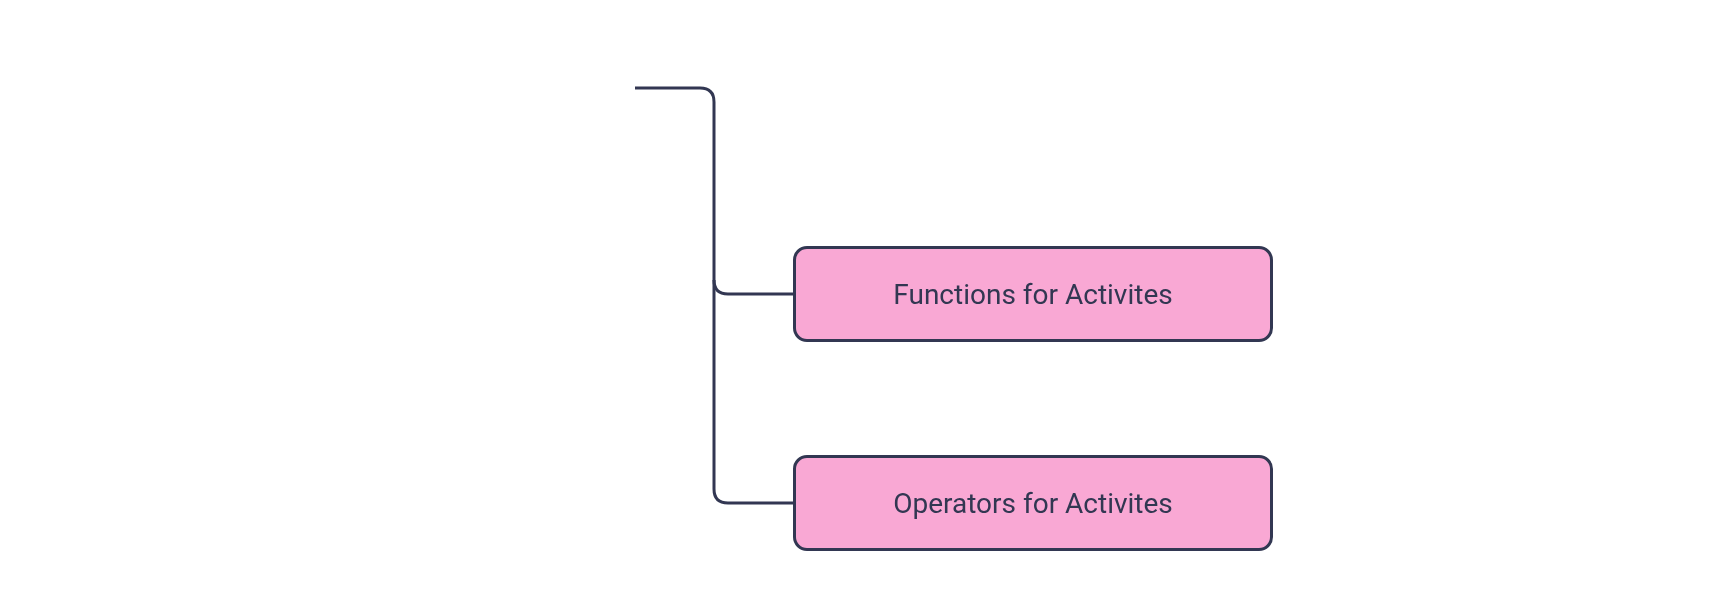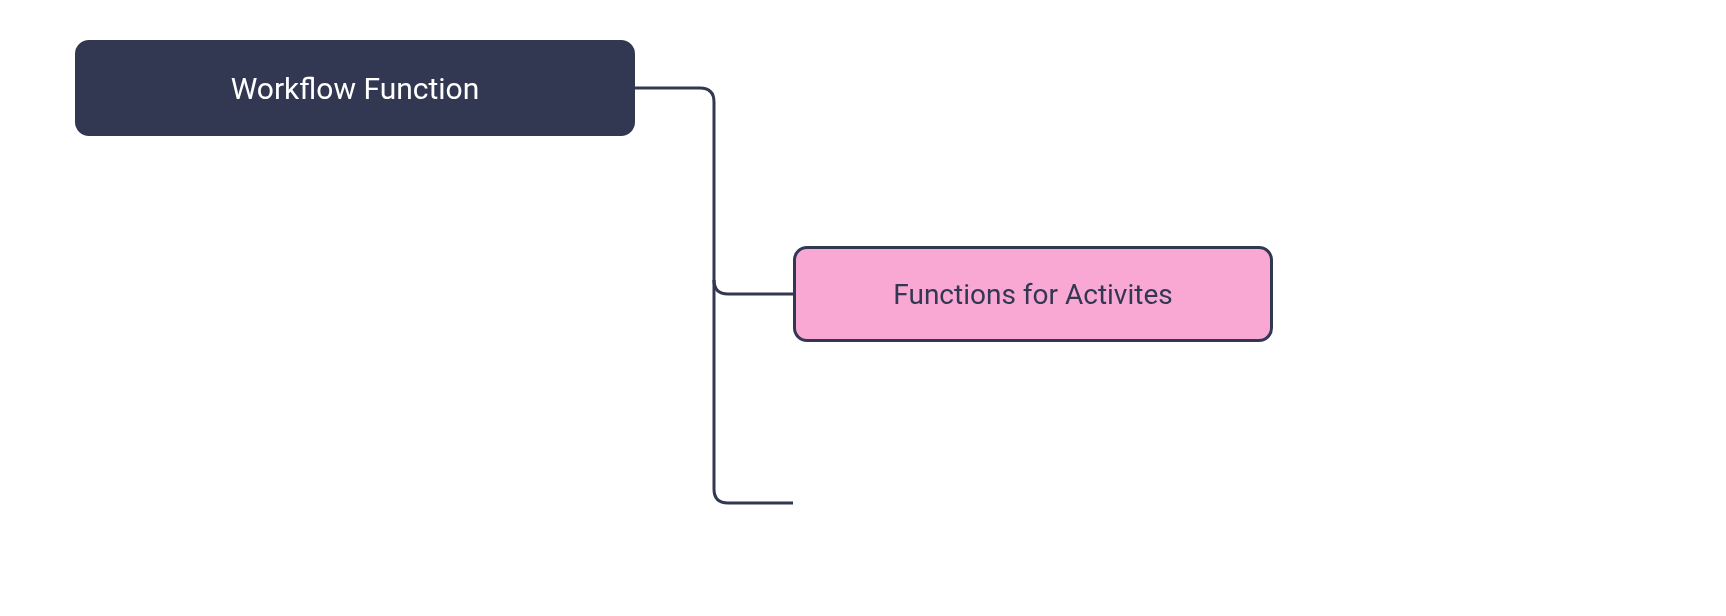--- a/index.html
+++ b/index.html
@@ -64,22 +64,22 @@
 </head>
 <body>
 
 <div class="diagram-container">
 
   <svg class="connector-svg">
     <path d="M 635 88 L 700 88 Q 714 88 714 102 L 714 280 Q 714 294 728 294 L 793 294" stroke="#323752" stroke-width="3" fill="none"></path>
     <path d="M 714 280 L 714 489 Q 714 503 728 503 L 793 503" stroke="#323752" stroke-width="3" fill="none"></path>
   </svg>
 
-  <div class="node node-root">
-    <span>Workflow Function</span>
-  </div>
 
   <div class="node node-child node-child-1">
     <span>Functions for Activites</span>
   </div>
 
+  <div class="node node-child node-child-2">
+    <span>Operators for Activites</span>
+  </div>
 
 </div>
 
 </body></html>

